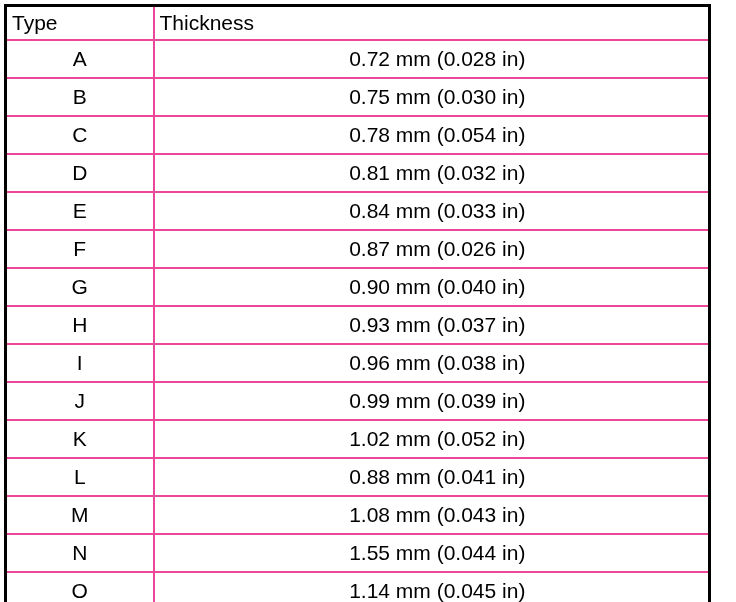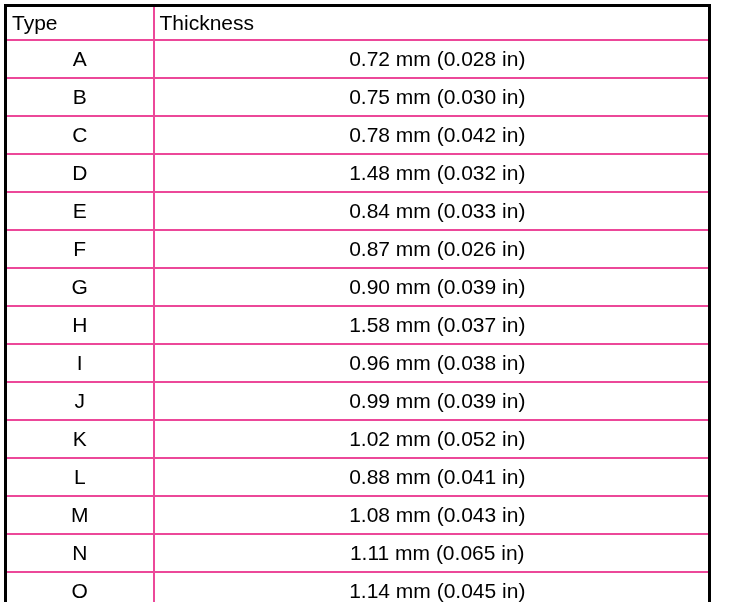--- a/index.html
+++ b/index.html
@@ -79,41 +79,41 @@
         <tr>
           <td class="cell-type">A</td>
           <td class="cell-thickness">0.72 mm (0.028 in)</td>
         </tr>
         <tr>
           <td class="cell-type">B</td>
           <td class="cell-thickness">0.75 mm (0.030 in)</td>
         </tr>
         <tr>
           <td class="cell-type">C</td>
-          <td class="cell-thickness">0.78 mm (0.042 in)</td>
+          <td class="cell-thickness">0.78 mm (0.054 in)</td>
         </tr>
         <tr>
           <td class="cell-type">D</td>
-          <td class="cell-thickness">1.48 mm (0.032 in)</td>
+          <td class="cell-thickness">0.81 mm (0.032 in)</td>
         </tr>
         <tr>
           <td class="cell-type">E</td>
           <td class="cell-thickness">0.84 mm (0.033 in)</td>
         </tr>
         <tr>
           <td class="cell-type">F</td>
           <td class="cell-thickness">0.87 mm (0.026 in)</td>
         </tr>
         <tr>
           <td class="cell-type">G</td>
-          <td class="cell-thickness">0.90 mm (0.039 in)</td>
+          <td class="cell-thickness">0.90 mm (0.040 in)</td>
         </tr>
         <tr>
           <td class="cell-type">H</td>
-          <td class="cell-thickness">1.58 mm (0.037 in)</td>
+          <td class="cell-thickness">0.93 mm (0.037 in)</td>
         </tr>
         <tr>
           <td class="cell-type">I</td>
           <td class="cell-thickness">0.96 mm (0.038 in)</td>
         </tr>
         <tr>
           <td class="cell-type">J</td>
           <td class="cell-thickness">0.99 mm (0.039 in)</td>
         </tr>
         <tr>
@@ -123,21 +123,21 @@
         <tr>
           <td class="cell-type">L</td>
           <td class="cell-thickness">0.88 mm (0.041 in)</td>
         </tr>
         <tr>
           <td class="cell-type">M</td>
           <td class="cell-thickness">1.08 mm (0.043 in)</td>
         </tr>
         <tr>
           <td class="cell-type">N</td>
-          <td class="cell-thickness">1.11 mm (0.065 in)</td>
+          <td class="cell-thickness">1.55 mm (0.044 in)</td>
         </tr>
         <tr>
           <td class="cell-type">O</td>
           <td class="cell-thickness">1.14 mm (0.045 in)</td>
         </tr>
       </tbody>
   </table>
 </div>
 
 </body></html>

